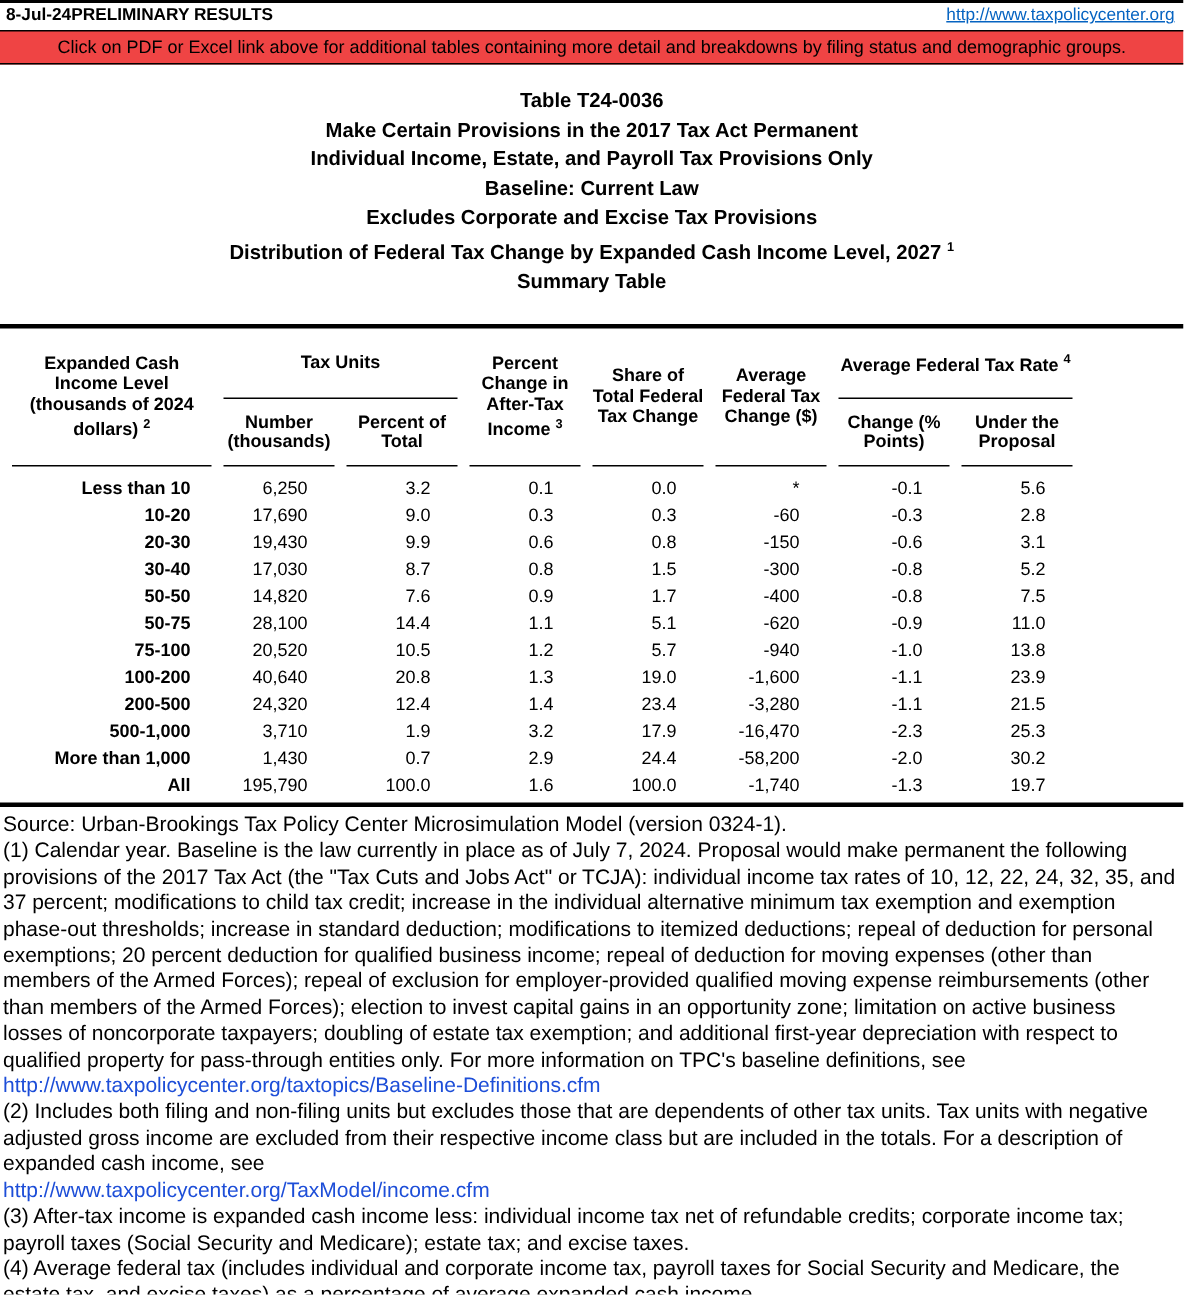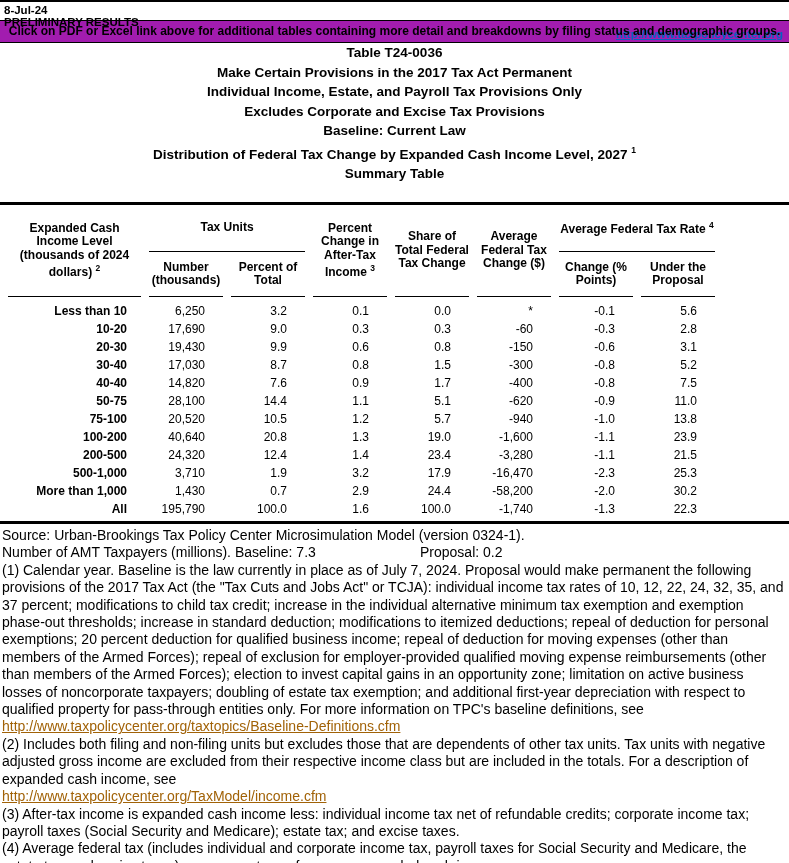--- a/index.html
+++ b/index.html
@@ -13,40 +13,40 @@
     font-family: "Liberation Sans", sans-serif;
   }
   .topbar {
     display: flex;
     align-items: baseline;
     border-top: 2px solid #000;
     padding: 2px 6px 1px 4px;
     font-size: 11.5px;
     font-weight: bold;
     height: 15px;
-    flex-direction: column;
   }
   .topbar .prelim { }
   .toplink {
     margin-left: auto;
     color: #0563C1;
     text-decoration: underline;
     cursor: pointer;
-    font-weight: bold;
+    font-weight: normal;
   }
   .banner {
-    background: #a21caf;
+    background: #ef4444;
     border-top: 1px solid #000;
     border-bottom: 1px solid #000;
     text-align: center;
-    font-weight: bold;
+    font-weight: normal;
     font-size: 12px;
     padding: 3px 2px 4px 2px;
   }
   .titleblock {
+    margin-top: 14px;
     text-align: center;
     font-weight: bold;
     font-size: 13.5px;
     line-height: 19.5px;
   }
   sup { font-size: 8.5px; }
   .tablewrap {
     margin-top: 19px;
     border-top: 3px solid #000;
     border-bottom: 3px solid #000;
@@ -84,22 +84,21 @@
     display: block;
     height: 5px;
   }
   .notes {
     margin-top: 3px;
     padding: 0 4px 0 2px;
     font-size: 14px;
     line-height: 17.4px;
   }
   .notes .link {
-    color: #a16207;
-    text-decoration: underline;
+    color: #1d4ed8;
     cursor: pointer;
   }
   .amt-left { display: inline-block; width: 418px; }
 </style>
 </head>
 <body>
 
 <div class="topbar">
   <span>8-Jul-24</span>
   <span class="prelim">PRELIMINARY RESULTS</span>
@@ -107,22 +106,22 @@
 </div>
 
 <div class="banner">
   <span>Click on PDF or Excel link above for additional tables containing more detail and breakdowns by filing status and demographic groups.</span>
 </div>
 
 <div class="titleblock">
   <div>Table T24-0036</div>
   <div>Make Certain Provisions in the 2017 Tax Act Permanent</div>
   <div>Individual Income, Estate, and Payroll Tax Provisions Only</div>
+  <div>Baseline: Current Law</div>
   <div>Excludes Corporate and Excise Tax Provisions</div>
-  <div>Baseline: Current Law</div>
   <div><span>Distribution of Federal Tax Change by Expanded Cash Income Level, 2027</span> <sup>1</sup></div>
   <div>Summary Table</div>
 </div>
 
 <div class="tablewrap">
   <table class="dist">
     <colgroup>
       <col style="width:133px">
       <col>
         <col>
@@ -183,21 +182,21 @@
           <td class="rowhead">30-40</td>
           <td>17,030</td>
           <td>8.7</td>
           <td>0.8</td>
           <td>1.5</td>
           <td>-300</td>
           <td>-0.8</td>
           <td>5.2</td>
         </tr>
         <tr>
-          <td class="rowhead">40-40</td>
+          <td class="rowhead">50-50</td>
           <td>14,820</td>
           <td>7.6</td>
           <td>0.9</td>
           <td>1.7</td>
           <td>-400</td>
           <td>-0.8</td>
           <td>7.5</td>
         </tr>
         <tr>
           <td class="rowhead">50-75</td>
@@ -260,30 +259,27 @@
           <td>30.2</td>
         </tr>
         <tr>
           <td class="rowhead">All</td>
           <td>195,790</td>
           <td>100.0</td>
           <td>1.6</td>
           <td>100.0</td>
           <td>-1,740</td>
           <td>-1.3</td>
-          <td>22.3</td>
+          <td>19.7</td>
         </tr>
       </tbody>
   </table>
 </div>
 
 <div class="notes">
   <div>Source: Urban-Brookings Tax Policy Center Microsimulation Model (version 0324-1).</div>
-  <div>
-    <span class="amt-left">Number of AMT Taxpayers (millions).  Baseline: 7.3</span><span>Proposal: 0.2</span>
-  </div>
   <div>(1) Calendar year. Baseline is the law currently in place as of July 7, 2024. Proposal would make permanent the following provisions of the 2017 Tax Act (the "Tax Cuts and Jobs Act" or TCJA): individual income tax rates of 10, 12, 22, 24, 32, 35, and 37 percent; modifications to child tax credit; increase in the individual alternative minimum tax exemption and exemption phase-out thresholds; increase in standard deduction; modifications to itemized deductions; repeal of deduction for personal exemptions; 20 percent deduction for qualified business income; repeal of deduction for moving expenses (other than members of the Armed Forces); repeal of exclusion for employer-provided qualified moving expense reimbursements (other than members of the Armed Forces); election to invest capital gains in an opportunity zone; limitation on active business losses of noncorporate taxpayers; doubling of estate tax exemption; and additional first-year depreciation with respect to qualified property for pass-through entities only. For more information on TPC's baseline definitions, see</div>
   <div><a class="link">http://www.taxpolicycenter.org/taxtopics/Baseline-Definitions.cfm</a></div>
   <div>(2) Includes both filing and non-filing units but excludes those that are dependents of other tax units. Tax units with negative adjusted gross income are excluded from their respective income class but are included in the totals. For a description of expanded cash income, see</div>
   <div><a class="link">http://www.taxpolicycenter.org/TaxModel/income.cfm</a></div>
   <div>(3) After-tax income is expanded cash income less: individual income tax net of refundable credits; corporate income tax; payroll taxes (Social Security and Medicare); estate tax; and excise taxes.</div>
   <div>(4) Average federal tax (includes individual and corporate income tax, payroll taxes for Social Security and Medicare, the estate tax, and excise taxes) as a percentage of average expanded cash income.</div>
 </div>
 
 </body></html>

